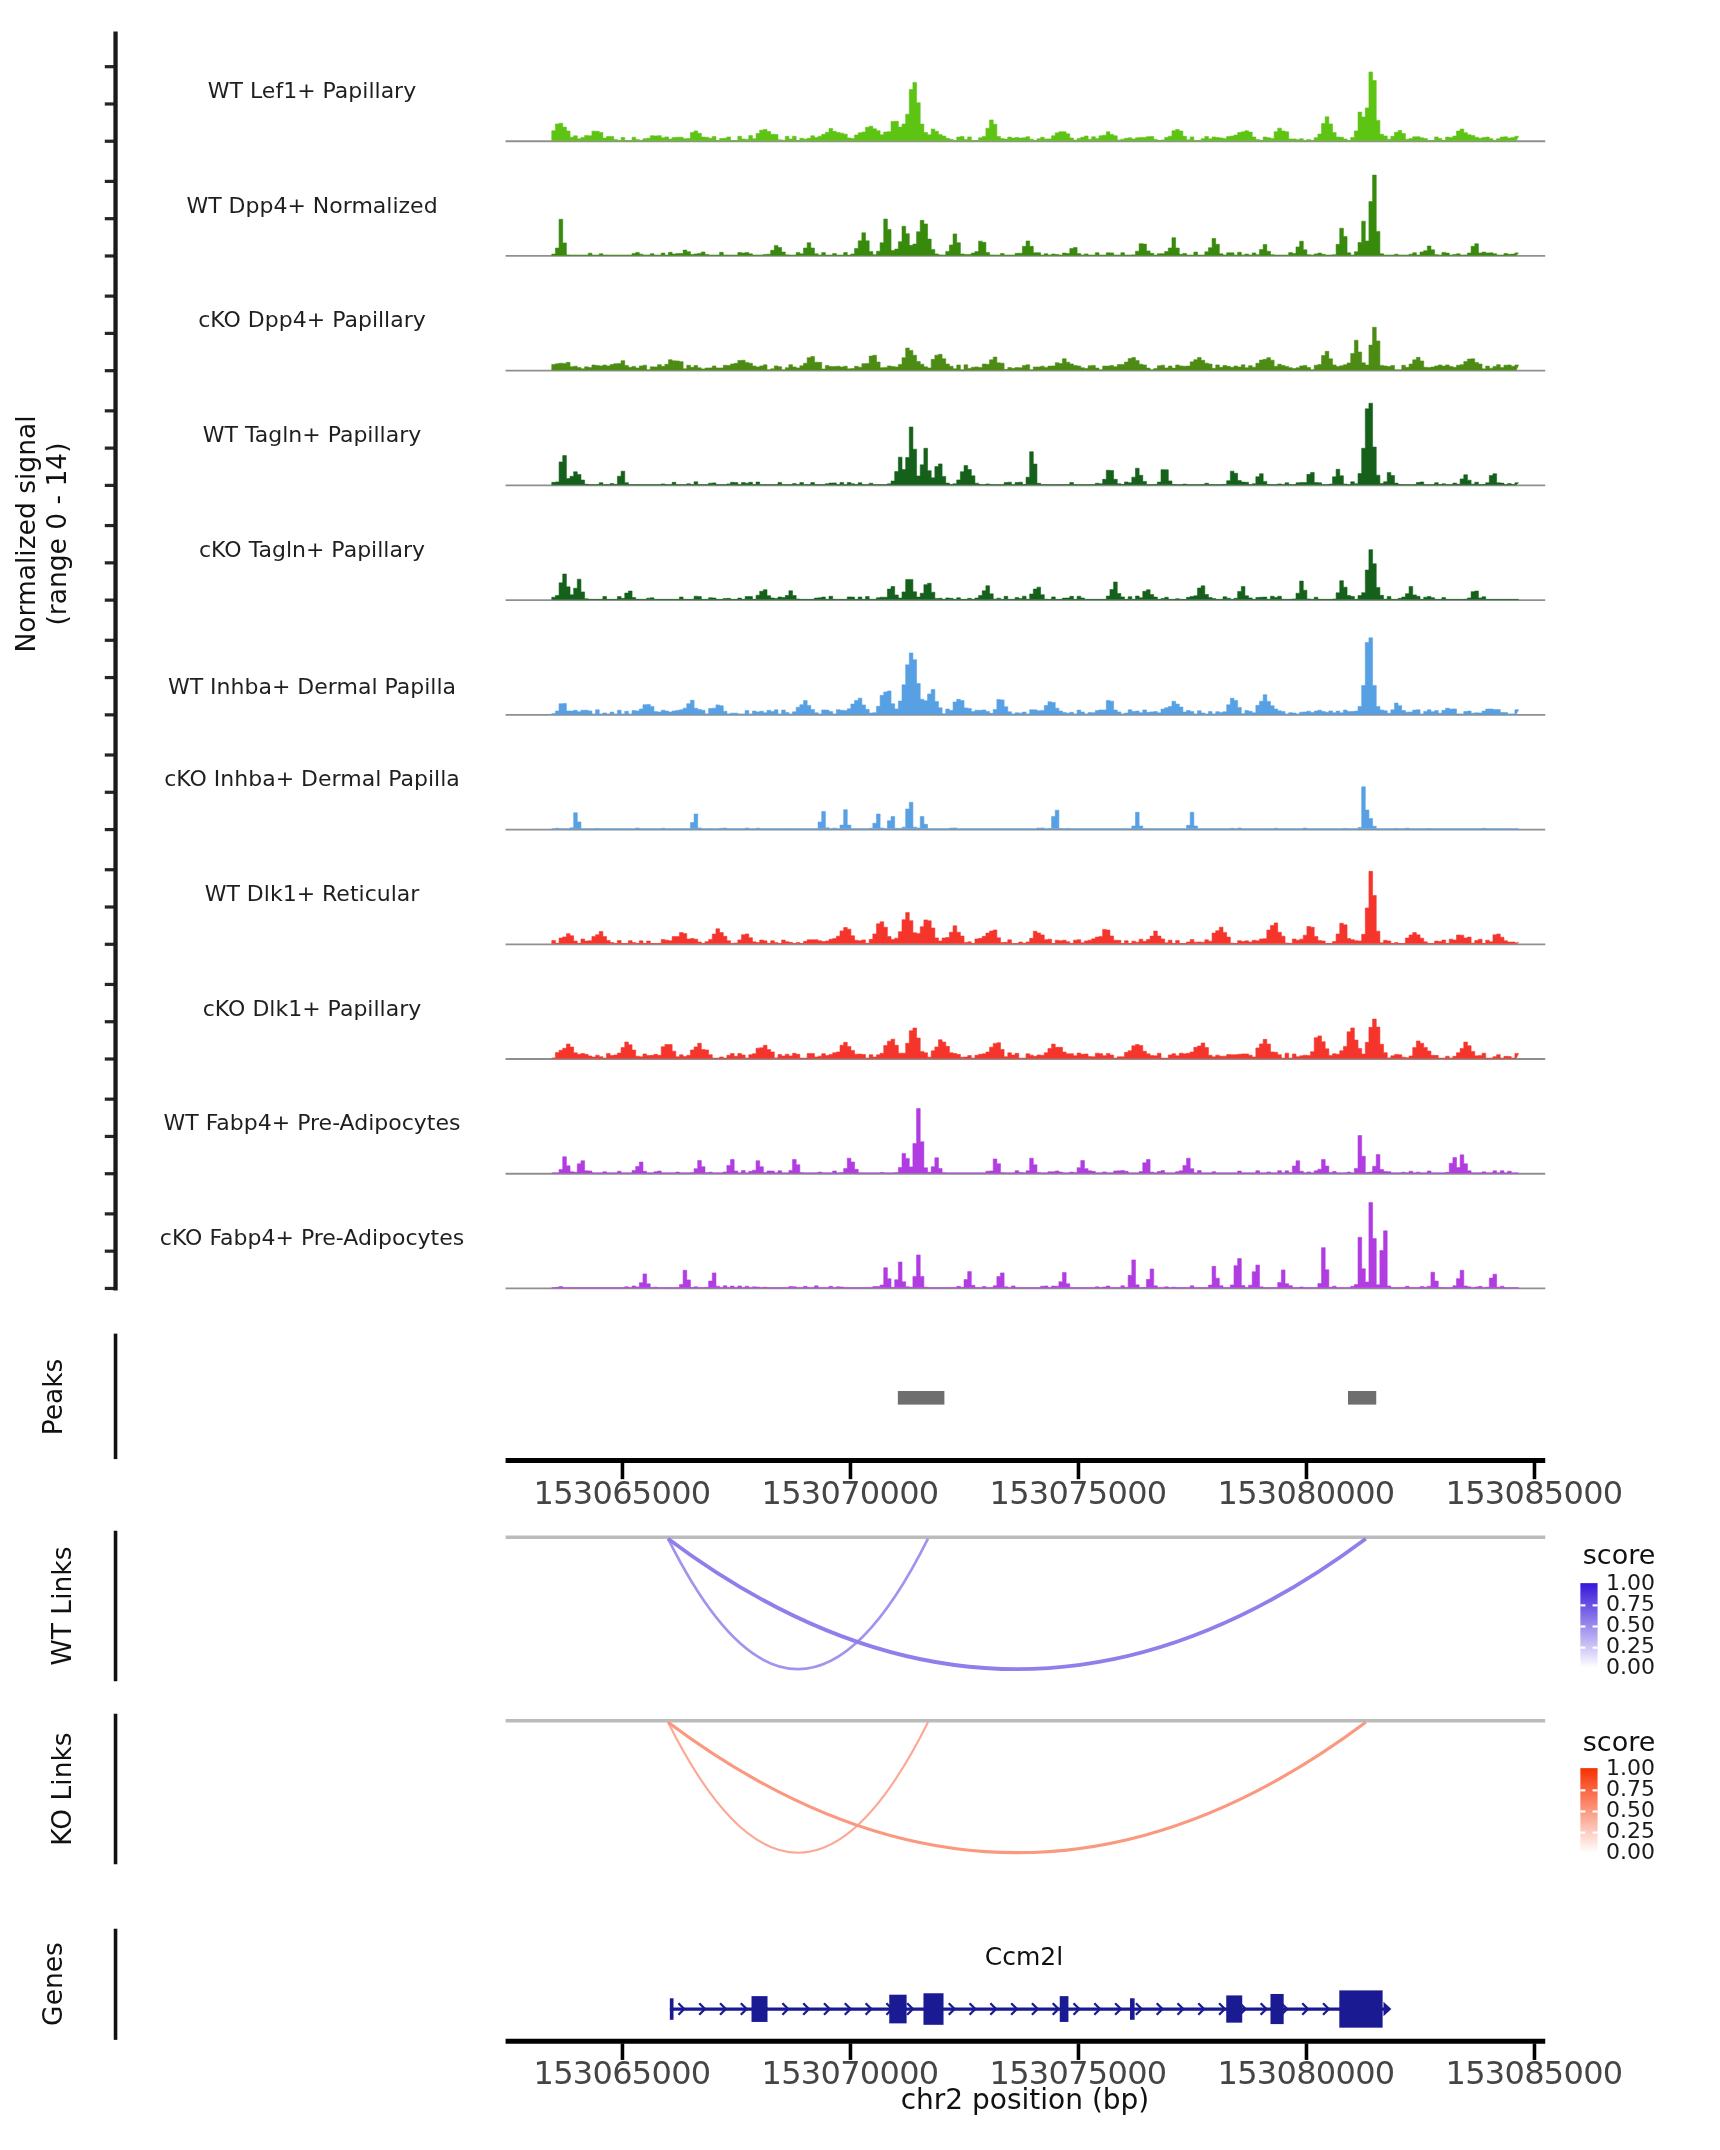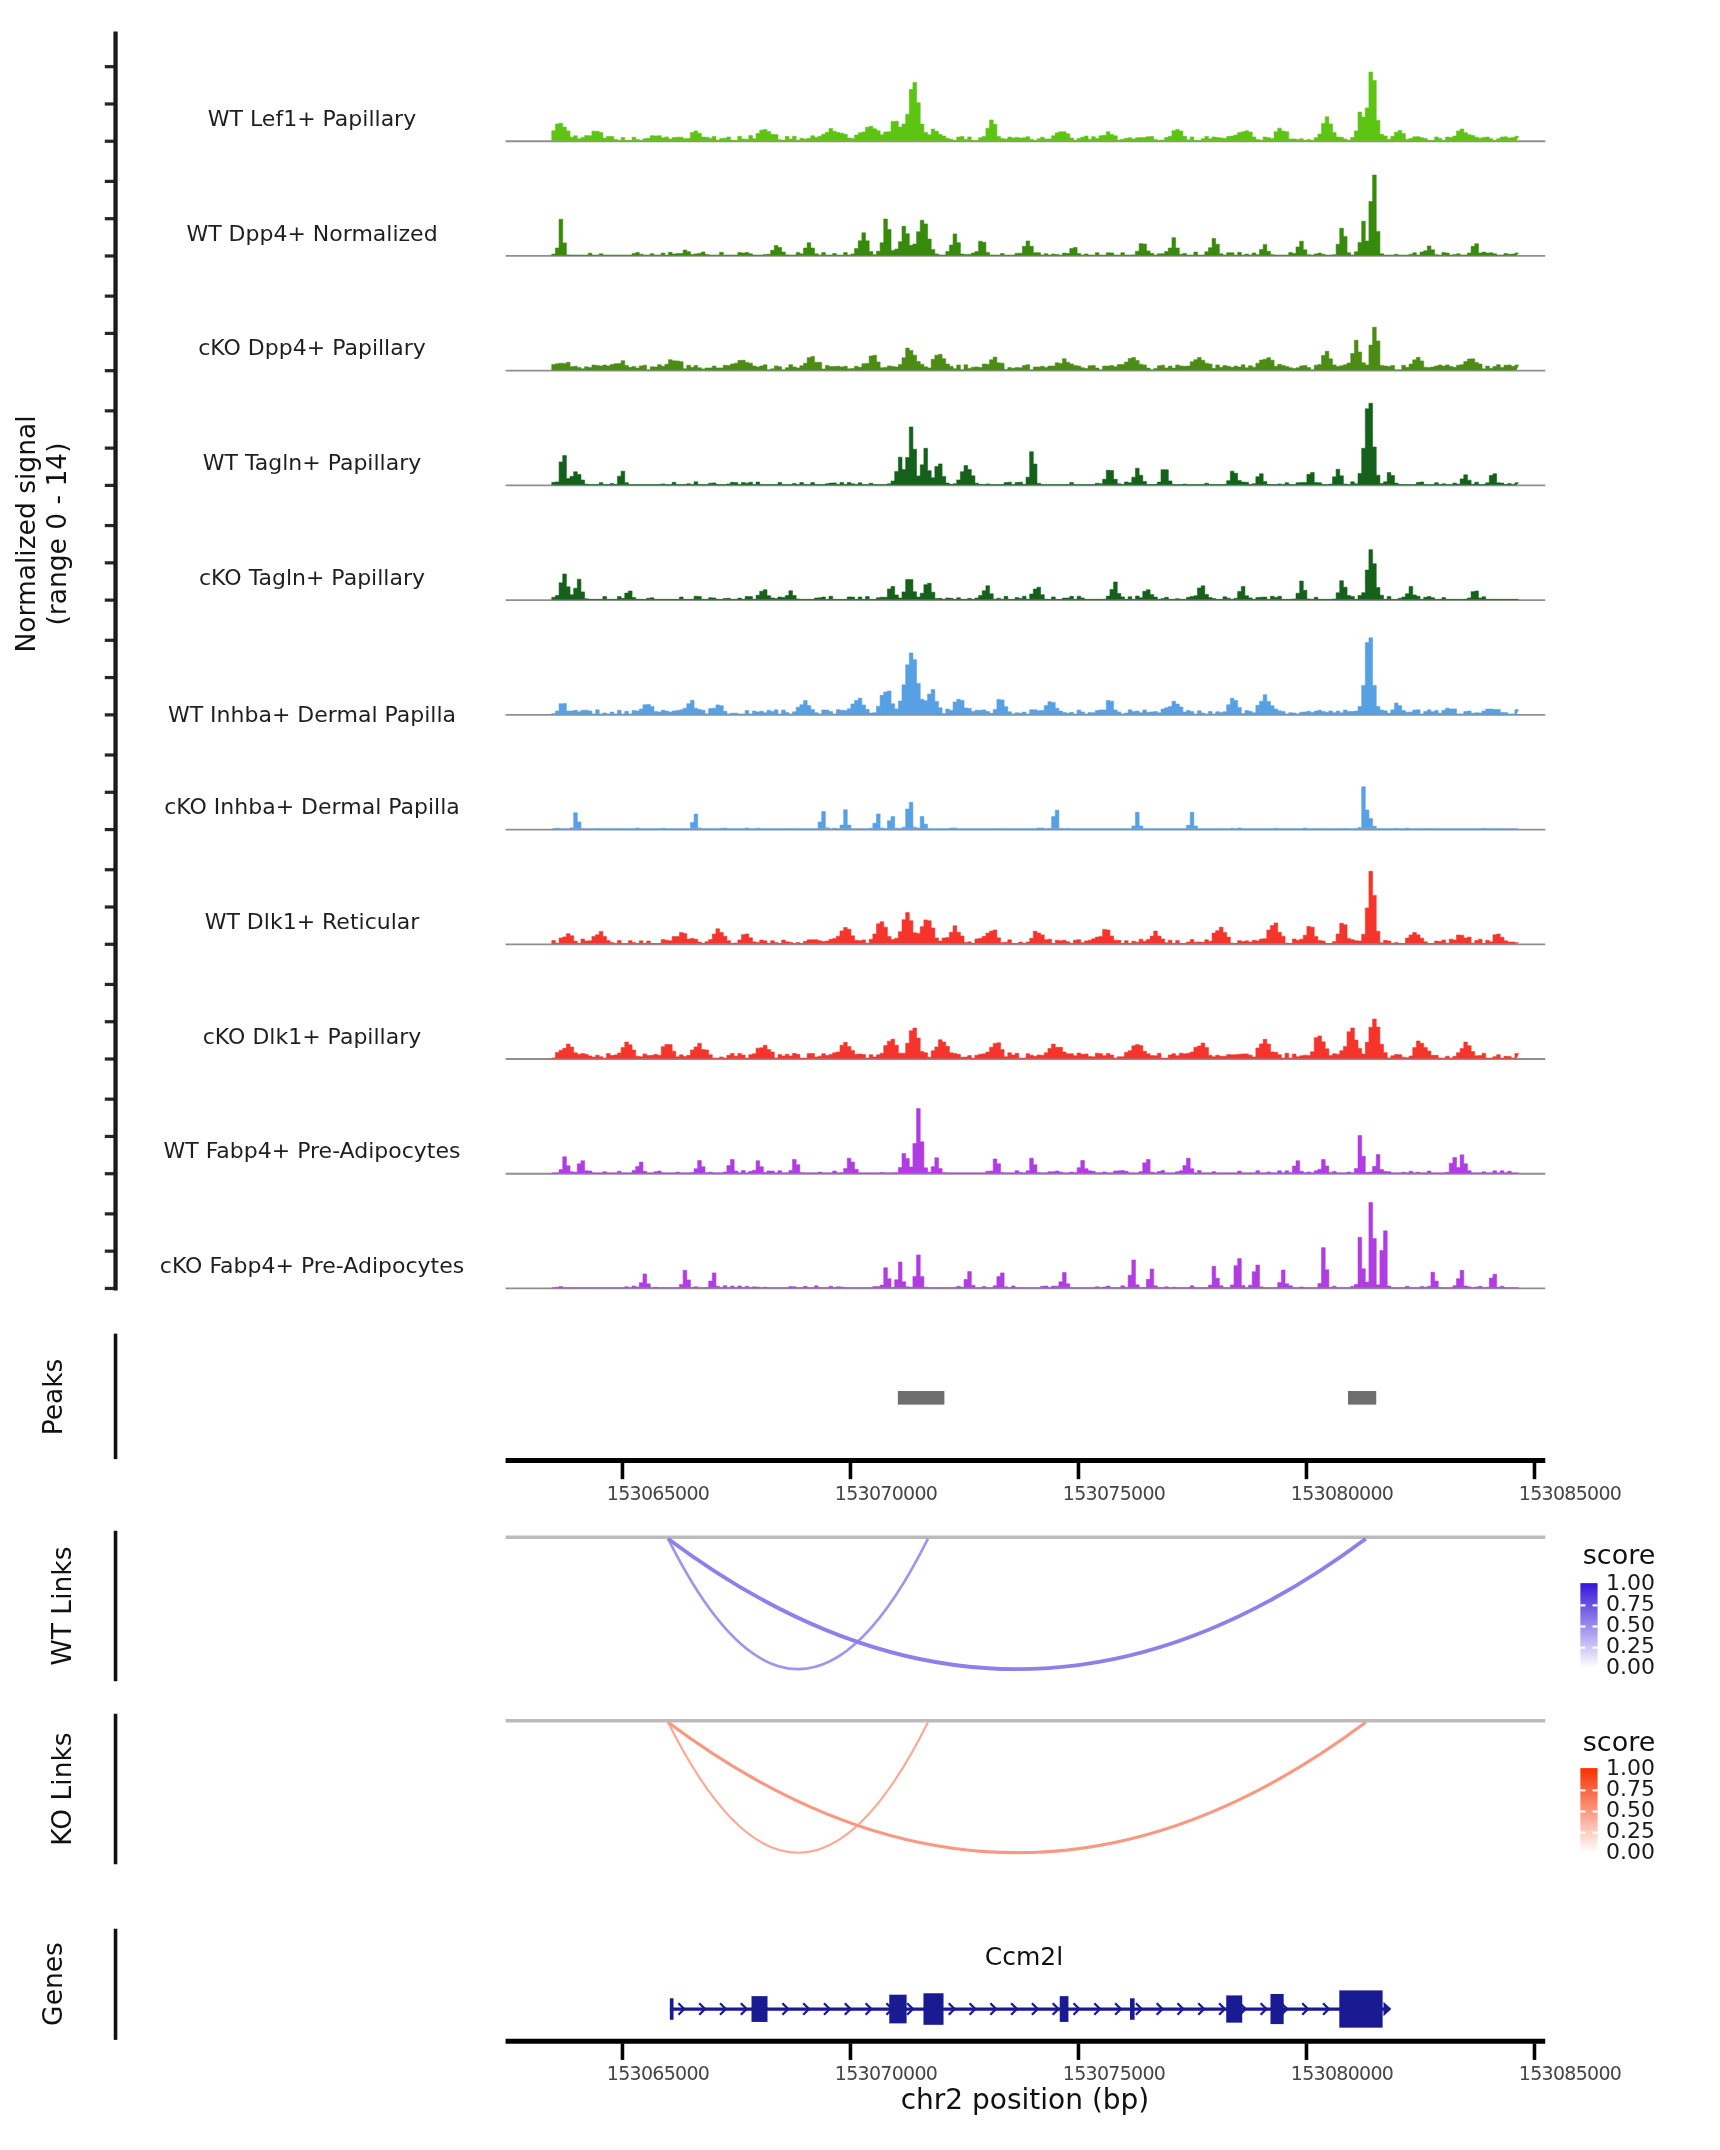--- a/index.html
+++ b/index.html
@@ -3,22 +3,22 @@
 <meta charset="utf-8">
 <style>
   html,body{margin:0;padding:0;background:#ffffff;}
   #canvas{position:relative;width:1721px;height:2151px;background:#fff;overflow:hidden;
           font-family:"DejaVu Sans",sans-serif;}
   #gfx{position:absolute;left:0;top:0;}
   #labels{position:absolute;left:0;top:0;width:100%;height:100%;}
   .lbl{position:absolute;transform:translate(-50%,-50%);white-space:nowrap;color:#1a1a1a;
        font-family:"DejaVu Sans",sans-serif;line-height:1;}
   .rot{transform:translate(-50%,-50%) rotate(-90deg);}
-  .t-label{font-size:22px;color:#1f1f1f;margin-top:28px;}
-  .tick-num{font-size:19px;color:#454545;letter-spacing:-0.7px;margin-left:36px;}
+  .t-label{font-size:22px;color:#1f1f1f;}
+  .tick-num{font-size:32px;color:#454545;letter-spacing:-0.7px;}
   .side{font-size:26.5px;color:#111;}
   .ylab{font-size:26.5px;color:#111;}
   .leg-title{font-size:27px;color:#111;}
   .leg-num{font-size:22px;color:#1a1a1a;transform:translate(0,-50%);}
   .xlabel{font-size:28px;color:#111;}
   .gene-name{font-size:25px;color:#111;}
 </style>
 </head>
 <body>
 

